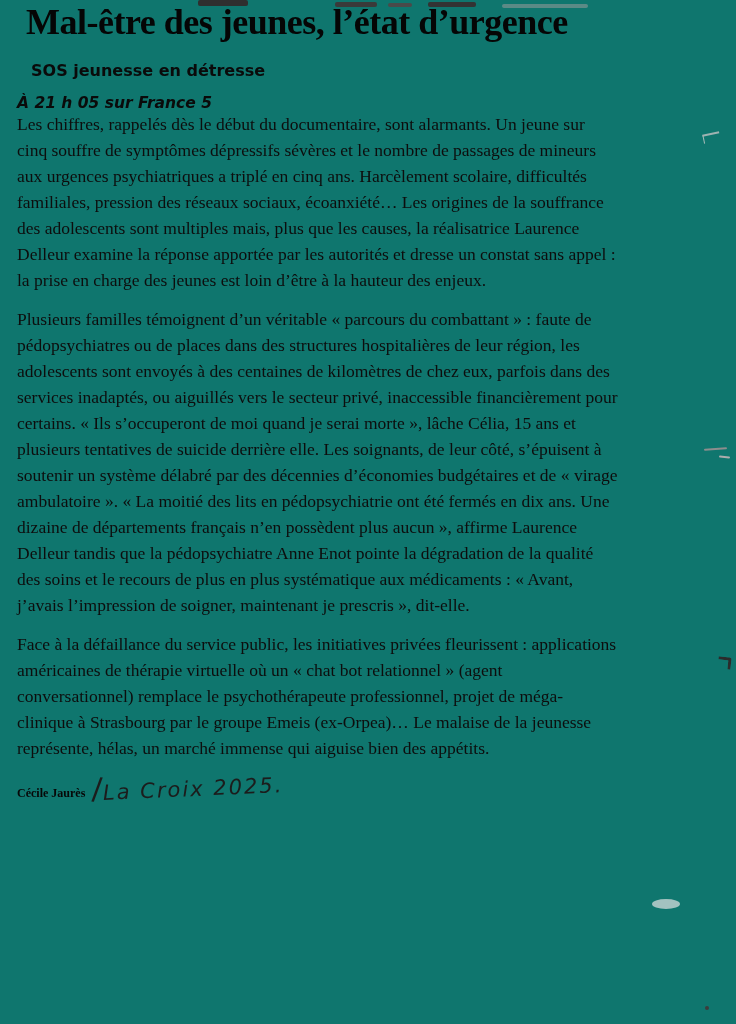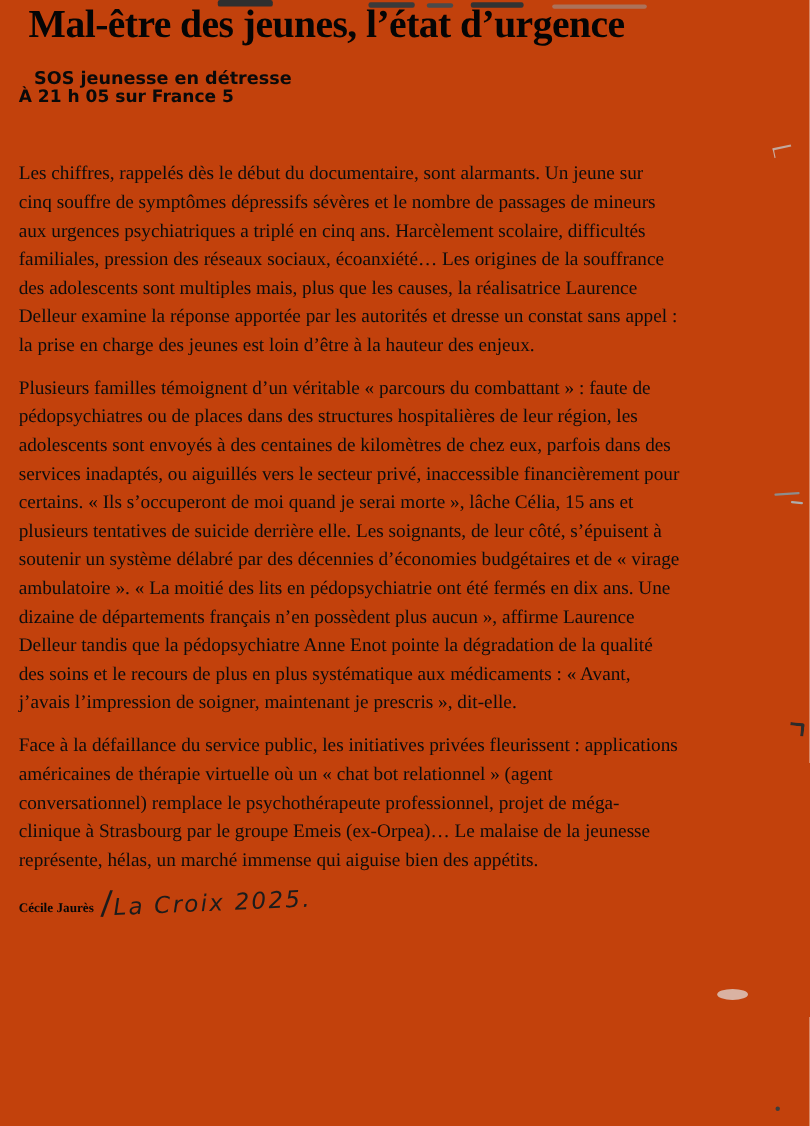--- a/index.html
+++ b/index.html
@@ -4,44 +4,44 @@
 <style>
   html,body{margin:0;padding:0;}
   body{
     width:736px;height:1024px;
     background:#ffffff;
     overflow:hidden;
     font-family:"Liberation Serif", serif;
     color:#0e0e0e;
     position:relative;
   }
-  .page{position:absolute;inset:0;background:#c2410c;}
+  .page{position:absolute;inset:0;background:#0f766e;}
 
   
   .title{
     position:absolute;left:26px;top:1px;margin:0;
     font-family:"Liberation Serif", serif;
     font-weight:700;font-size:36px;letter-spacing:-0.5px;
     color:#050505;white-space:nowrap;
   }
   
   .kicker{
     position:absolute;left:31px;top:61px;
     font-family:"DejaVu Sans", sans-serif;
     font-weight:700;font-size:16px;color:#0a0a0a;white-space:nowrap;
   }
   .schedule{
-    position:absolute;left:17px;top:79px;
+    position:absolute;left:17px;top:94px;
     font-family:"DejaVu Sans", sans-serif;
-    font-weight:700;font-size:15.5px;color:#0a0a0a;white-space:nowrap;
+    font-weight:700;font-style:italic;font-size:15.5px;color:#0a0a0a;white-space:nowrap;
   }
 
   
   .body{
-    position:absolute;left:17px;top:144px;width:601px;
+    position:absolute;left:17px;top:111px;width:601px;
     font-size:17.5px;line-height:26px;color:#0d0d0d;
     text-rendering:optimizeLegibility;
   }
   .body p{margin:0 0 13px 0;}
   .body .it{}
 
   
   .byline-row{margin-top:3px;white-space:nowrap;}
   .byline{font-weight:700;font-size:12px;color:#070707;}
   .hw-slash{

